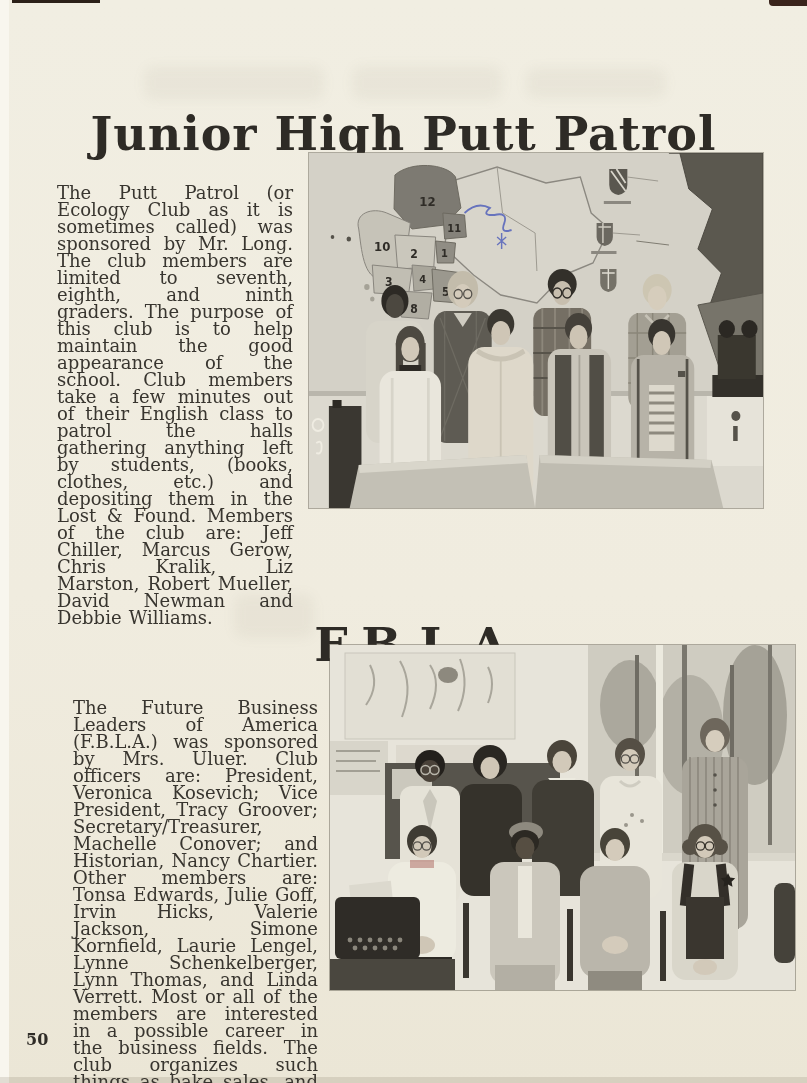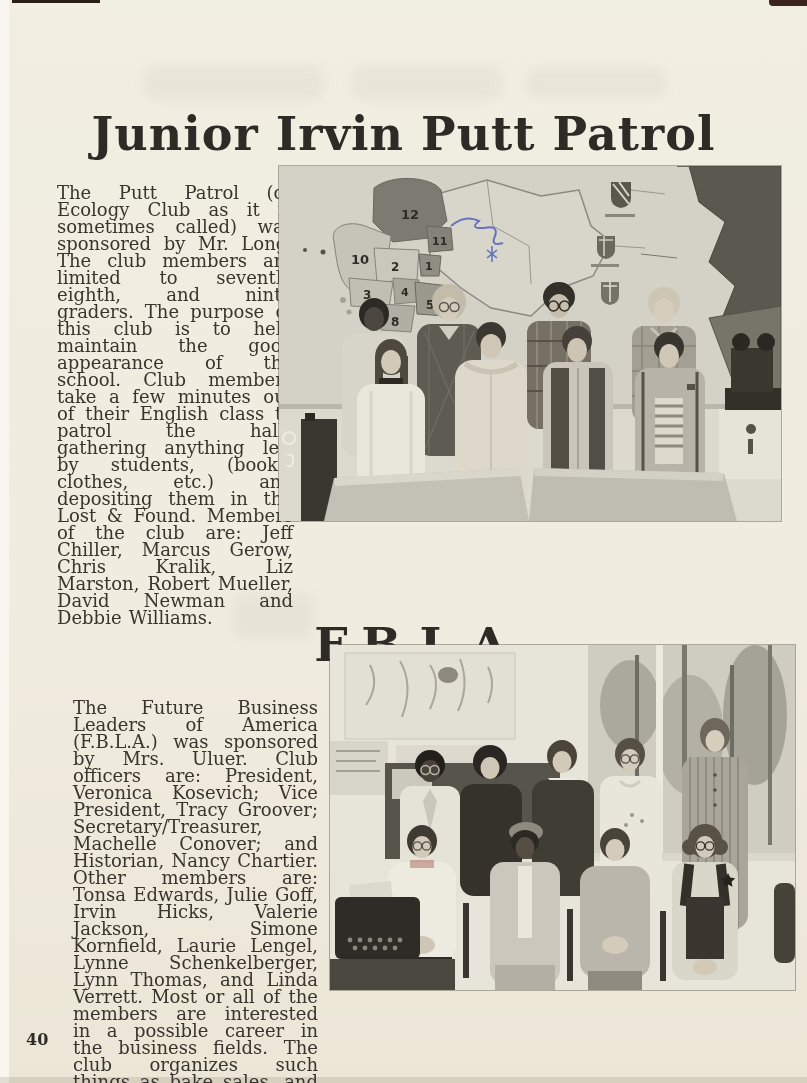--- a/index.html
+++ b/index.html
@@ -22,21 +22,21 @@
     font-weight:bold;font-size:47px;letter-spacing:1px;color:#2e2b26;}
 
   .col{position:absolute;text-align:justify;font-size:18px;line-height:17px;
     word-spacing:1.6px;color:#38352f;}
   .col1{left:57px;top:166px;width:236px;}
   .col2{left:73px;top:681px;width:245px;}
 
   .photo{position:absolute;overflow:hidden;box-shadow:0 0 0 1px rgba(90,86,76,.45);
     background:#d4d1c7;}
   .photo svg{display:block;width:100%;height:100%;}
-  .photo1{left:279px;top:153px;width:502px;height:355px;margin-top:13px;}
+  .photo1{left:309px;top:153px;width:454px;height:355px;}
   .photo2{left:330px;top:645px;width:465px;height:345px;}
 
   .page-number{position:absolute;left:26px;top:1030px;font-weight:bold;font-size:16px;color:#2f2c27;}
 
   .maplabel{font-family:"DejaVu Sans","Liberation Sans",sans-serif;font-weight:bold;fill:#2f2c27;}
 </style>
 </head>
 <body>
 
 <div class="page">
@@ -46,21 +46,21 @@
   <div class="top-right-mark"></div>
   <div class="bottom-shade"></div>
 
   <div class="ghost" style="left:130px;top:58px;width:560px;height:54px;">
     <b style="width:180px;height:34px;margin:8px 14px;"></b><b style="width:150px;height:34px;margin:8px 14px;"></b><b style="width:140px;height:30px;margin:10px 10px;"></b>
   </div>
   <div class="ghost" style="left:228px;top:588px;width:100px;height:60px;">
     <b style="width:80px;height:44px;margin:6px;"></b>
   </div>
 
-  <h1 class="title1">Junior Irvin Putt Patrol</h1>
+  <h1 class="title1">Junior High Putt Patrol</h1>
   <p class="col col1">The Putt Patrol (or Ecology Club as it is sometimes called) was sponsored by Mr. Long. The club members are limited to seventh, eighth, and ninth graders. The purpose of this club is to help maintain the good appearance of the school. Club members take a few minutes out of their English class to patrol the halls gathering anything left by students, (books, clothes, etc.) and depositing them in the Lost &amp; Found. Members of the club are: Jeff Chiller, Marcus Gerow, Chris Kralik, Liz Marston, Robert Mueller, David Newman and Debbie Williams.</p>
 
   <div class="photo photo1">
     <svg viewBox="0 0 502 355" preserveAspectRatio="none">
 
       <rect width="502" height="240" fill="#d4d1c7"></rect>
       <rect y="238" width="502" height="5" fill="#b9b6ac"></rect>
       <rect y="243" width="502" height="112" fill="#dcd9cf"></rect>
 
       <g>
@@ -312,15 +312,15 @@
           <circle cx="65" cy="303" r="2.4" fill="#8a867b"></circle>
         <rect x="0" y="314" width="125" height="31" fill="#4a473f"></rect>
         <rect x="133" y="258" width="6" height="75" fill="#3a362f"></rect>
         <rect x="237" y="264" width="6" height="72" fill="#3a362f"></rect>
         <rect x="330" y="266" width="6" height="70" fill="#3a362f"></rect>
         <rect x="444" y="238" width="21" height="80" rx="8" fill="#45423a"></rect>
       </g>
     </svg>
   </div>
 
-  <div class="page-number">40</div>
+  <div class="page-number">50</div>
 
 </div>
 
 </body></html>

